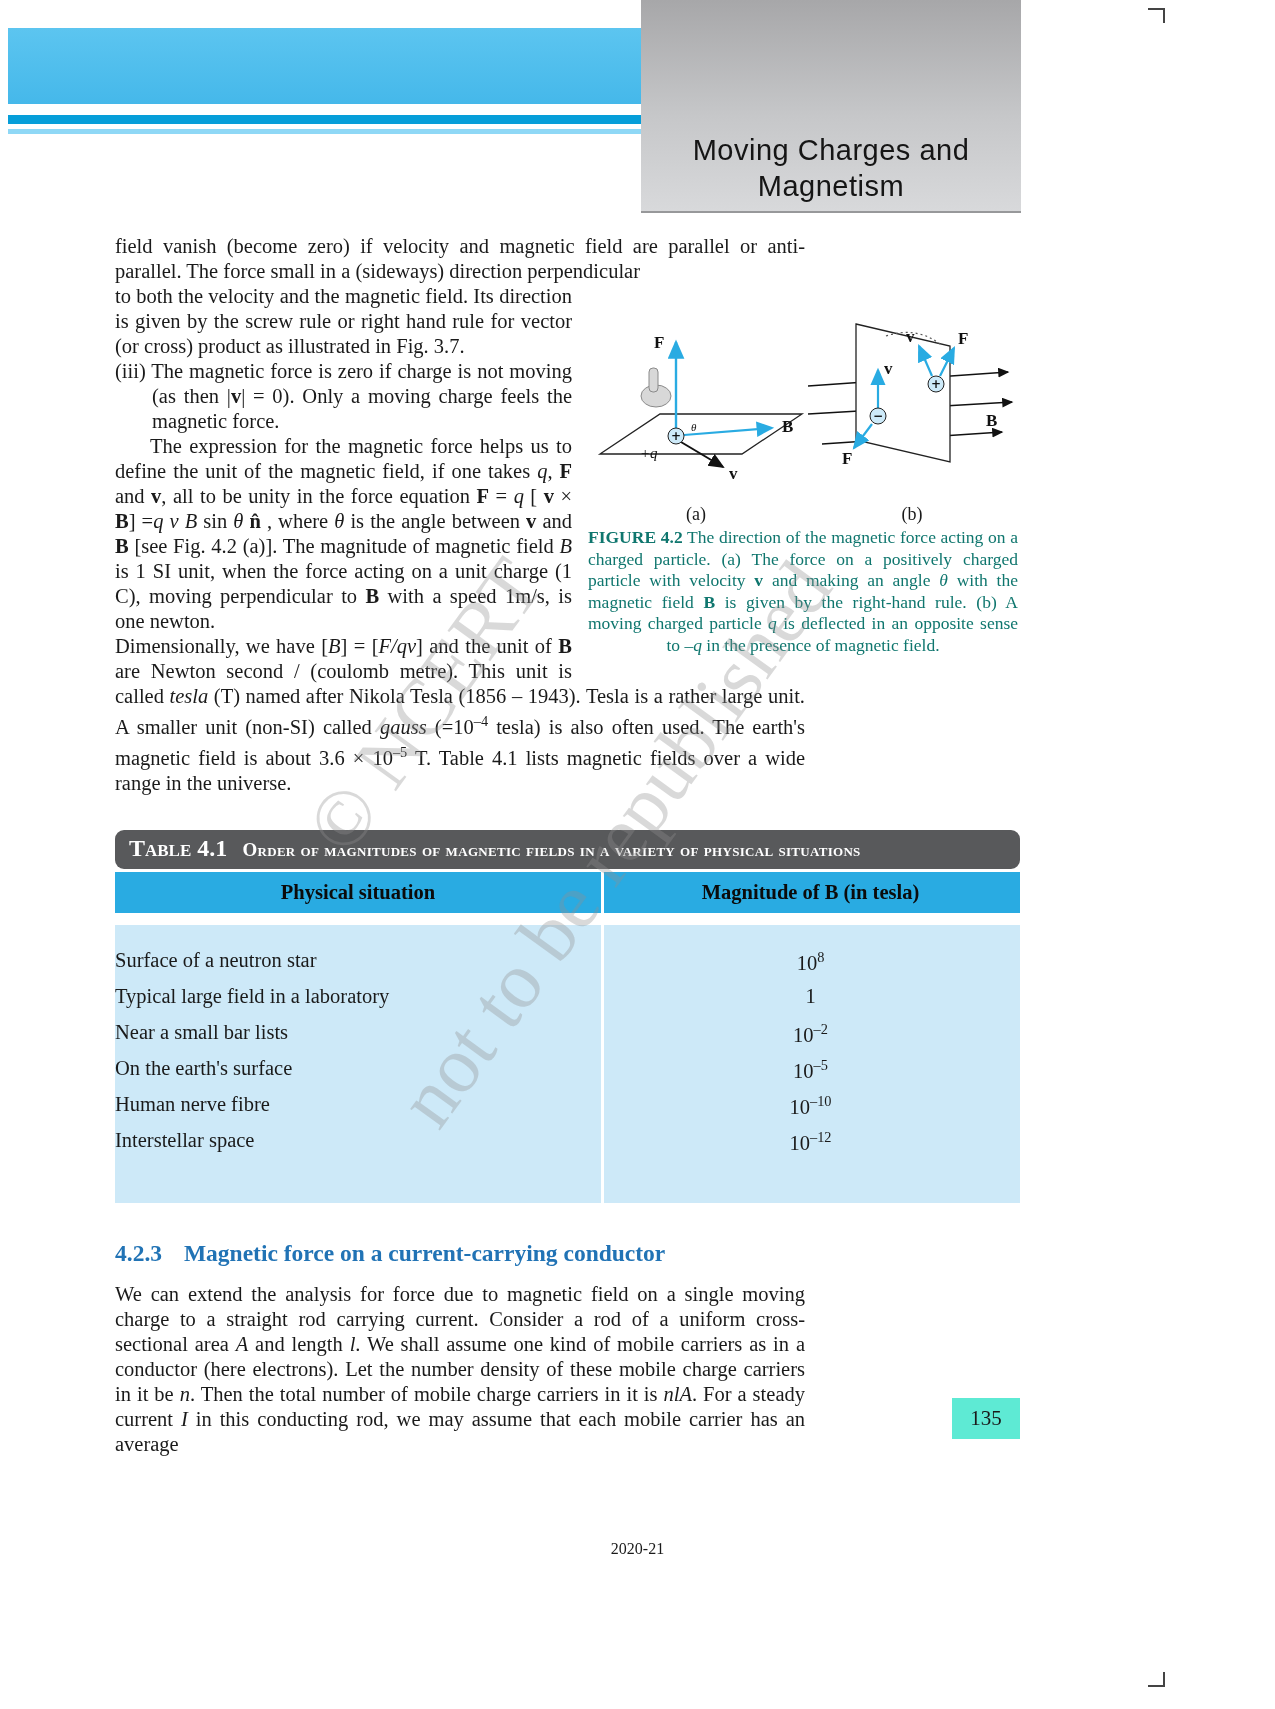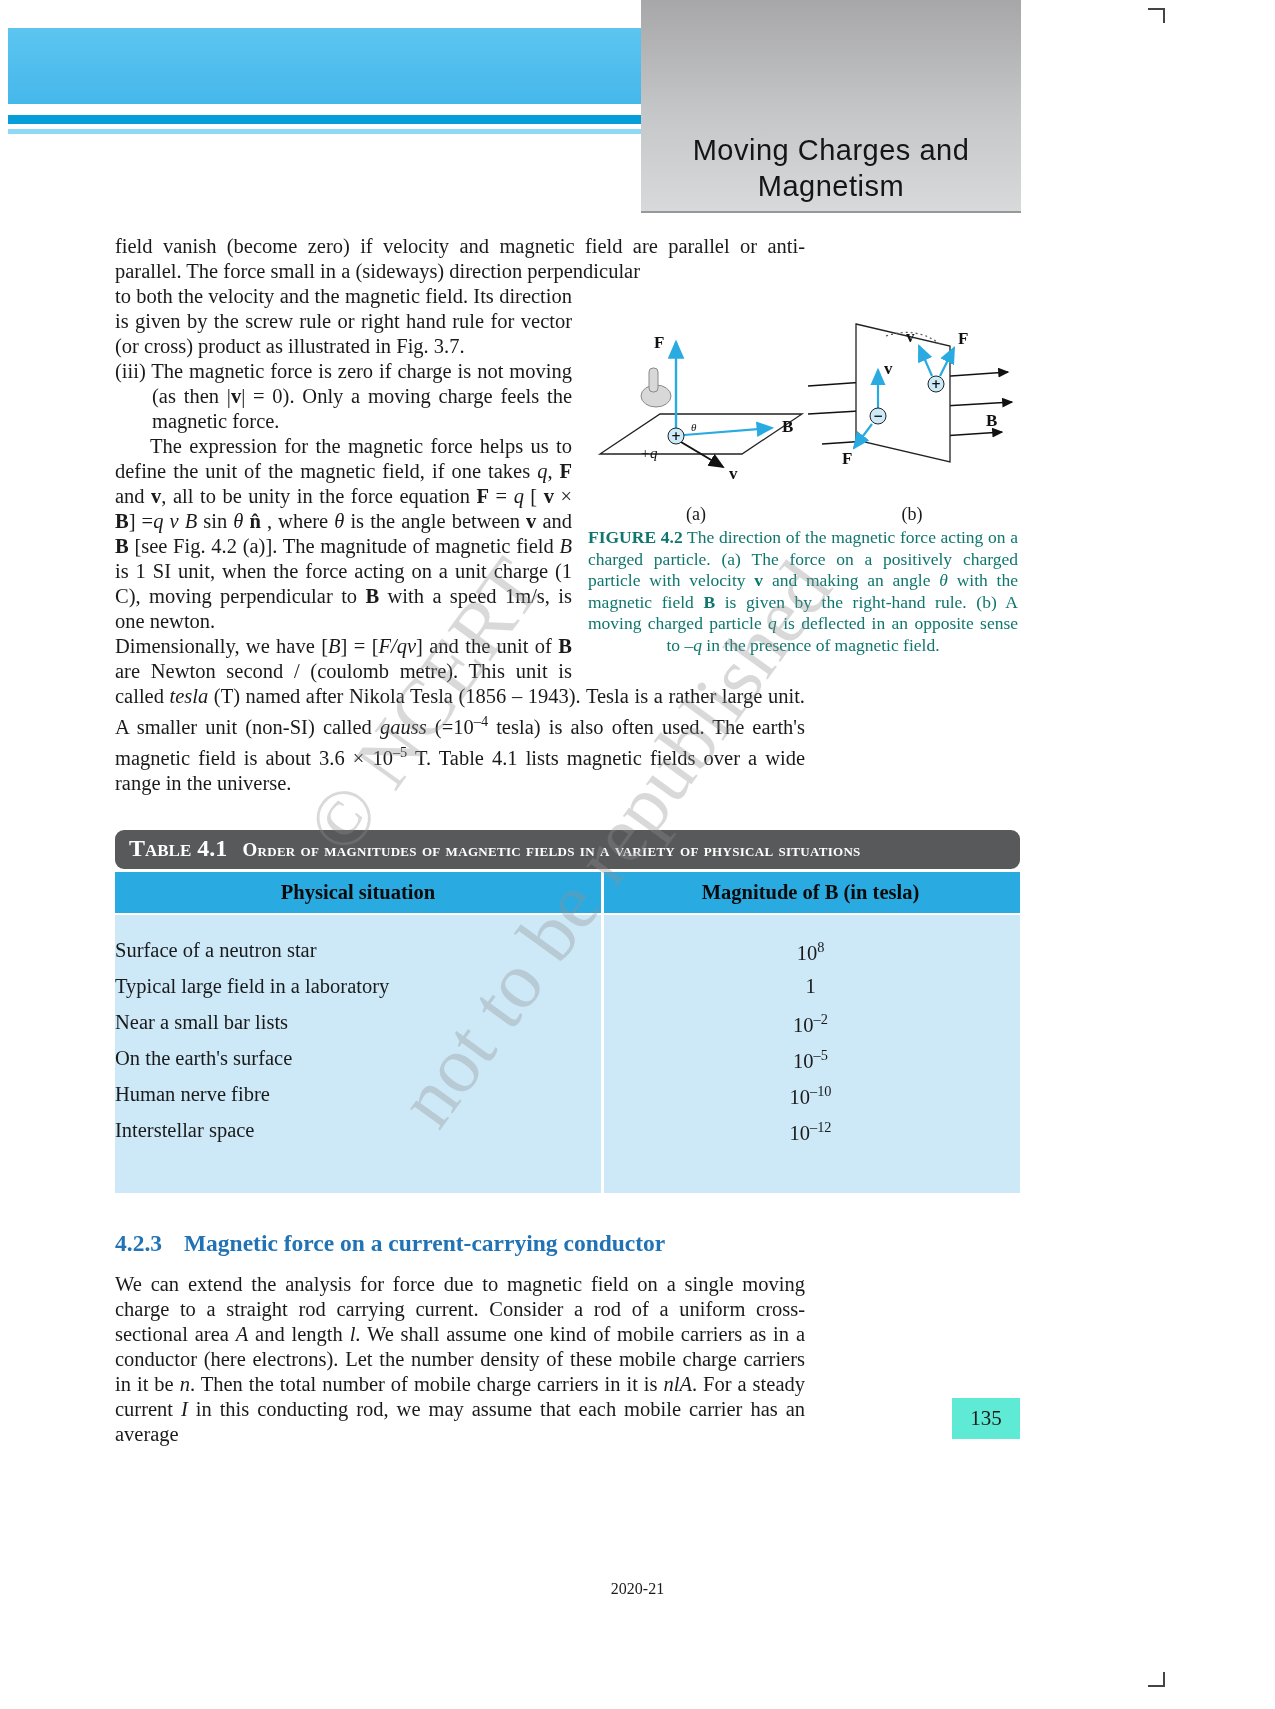--- a/index.html
+++ b/index.html
@@ -46,41 +46,41 @@
   .sign{font-family:"DejaVu Sans",sans-serif;font-size:12px;font-weight:bold;fill:#111;text-anchor:middle;}
   .smallTh{font-family:"Liberation Serif",serif;font-style:italic;font-size:11px;fill:#111;}
 
   
   .table-wrap{clear:none;margin-top:34px;width:905px;}
   .table-title{background:#58595b;color:#fff;padding:6px 20px 7px 14px;
         font-variant:small-caps;margin-bottom:3px;border-radius:9px;}
   .tt-prefix{font-size:24px;font-weight:bold;margin-right:10px;}
   .tt-rest{font-size:19px;font-weight:bold;letter-spacing:0.3px;}
   .table-grid{position:relative;}
-  .table-head{display:flex;margin-bottom:2px;}
+  .table-head{display:flex;margin-bottom:12px;}
   .th-cell{background:#29abe2;font-weight:bold;font-size:20.5px;text-align:center;
         padding:8px 0;color:#0b0b0b;}
   .th-left{width:486px;}
   .th-right{flex:1;}
   .table-body{background:#cde9f8;padding:18px 0 44px 0;}
   .t-row{display:flex;height:36px;align-items:center;}
   .tr-left{width:486px;box-sizing:border-box;text-align:left;}
   .tr-right{flex:1;text-align:center;}
   .divider{position:absolute;left:486px;top:0;bottom:0;width:3px;background:#fff;}
   sup{font-size:70%;}
 
   
   .section-heading{margin:38px 0 16px 0;color:#2173b5;font-size:23.5px;font-weight:bold;
         font-family:"Liberation Serif",serif;text-align:left;}
   .sec-num{margin-right:16px;}
 
   
   .page-num{position:absolute;left:952px;top:1398px;width:68px;height:41px;background:#5eead4;
         display:flex;align-items:center;justify-content:center;font-size:21px;z-index:4;}
-  .footer{position:absolute;left:0;right:0;top:1540px;text-align:center;font-size:16px;z-index:4;margin-top:40px;}
+  .footer{position:absolute;left:0;right:0;top:1540px;text-align:center;font-size:16px;z-index:4;}
 
   
   .watermark{position:absolute;left:40px;top:540px;width:960px;z-index:8;pointer-events:none;
         transform:rotate(-54deg);color:rgba(145,145,145,0.34);font-size:80px;
         text-align:center;line-height:235px;white-space:nowrap;}
 </style>
 </head>
 <body>
 
 <div class="page">

